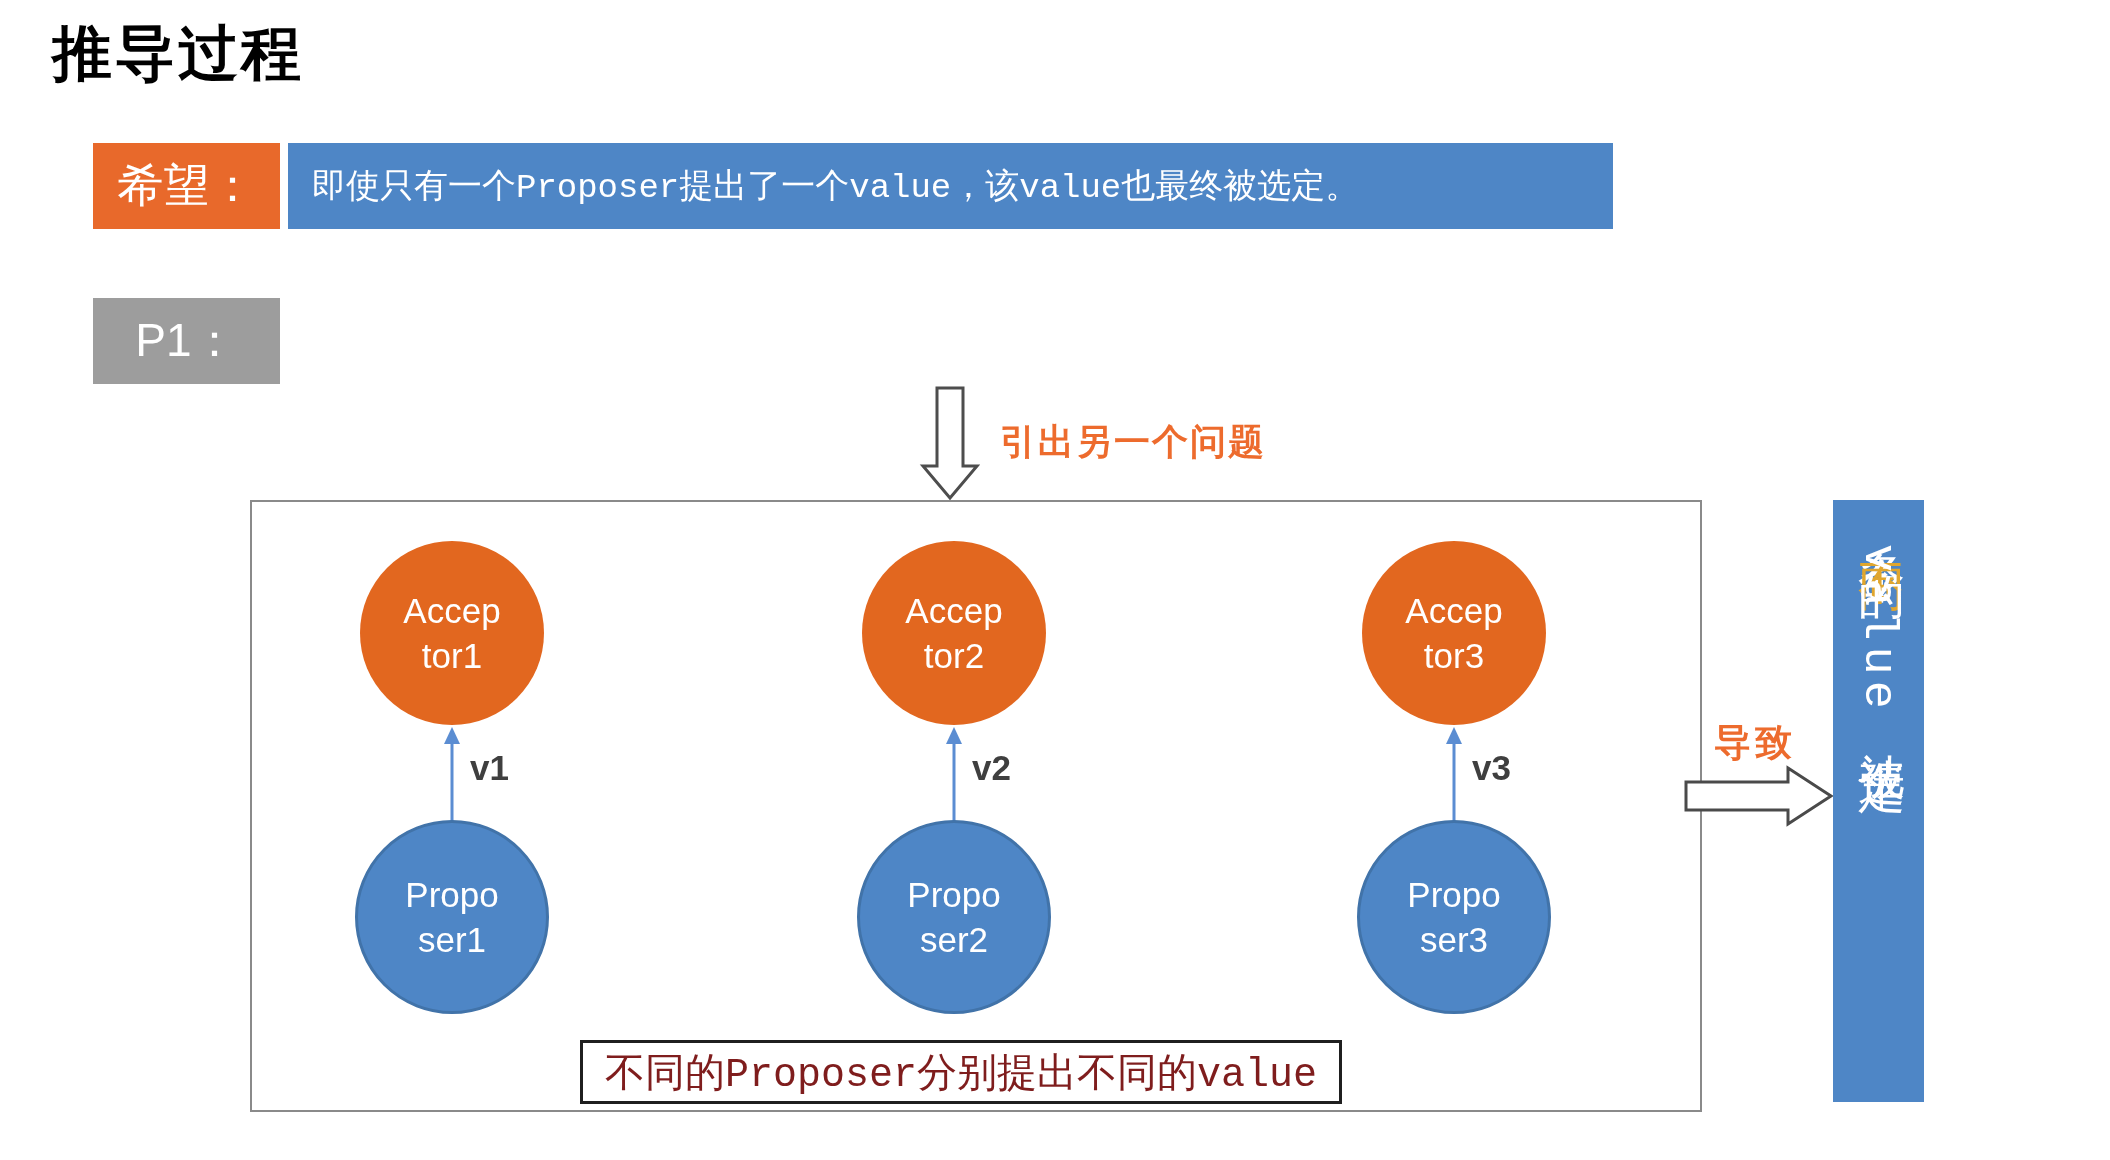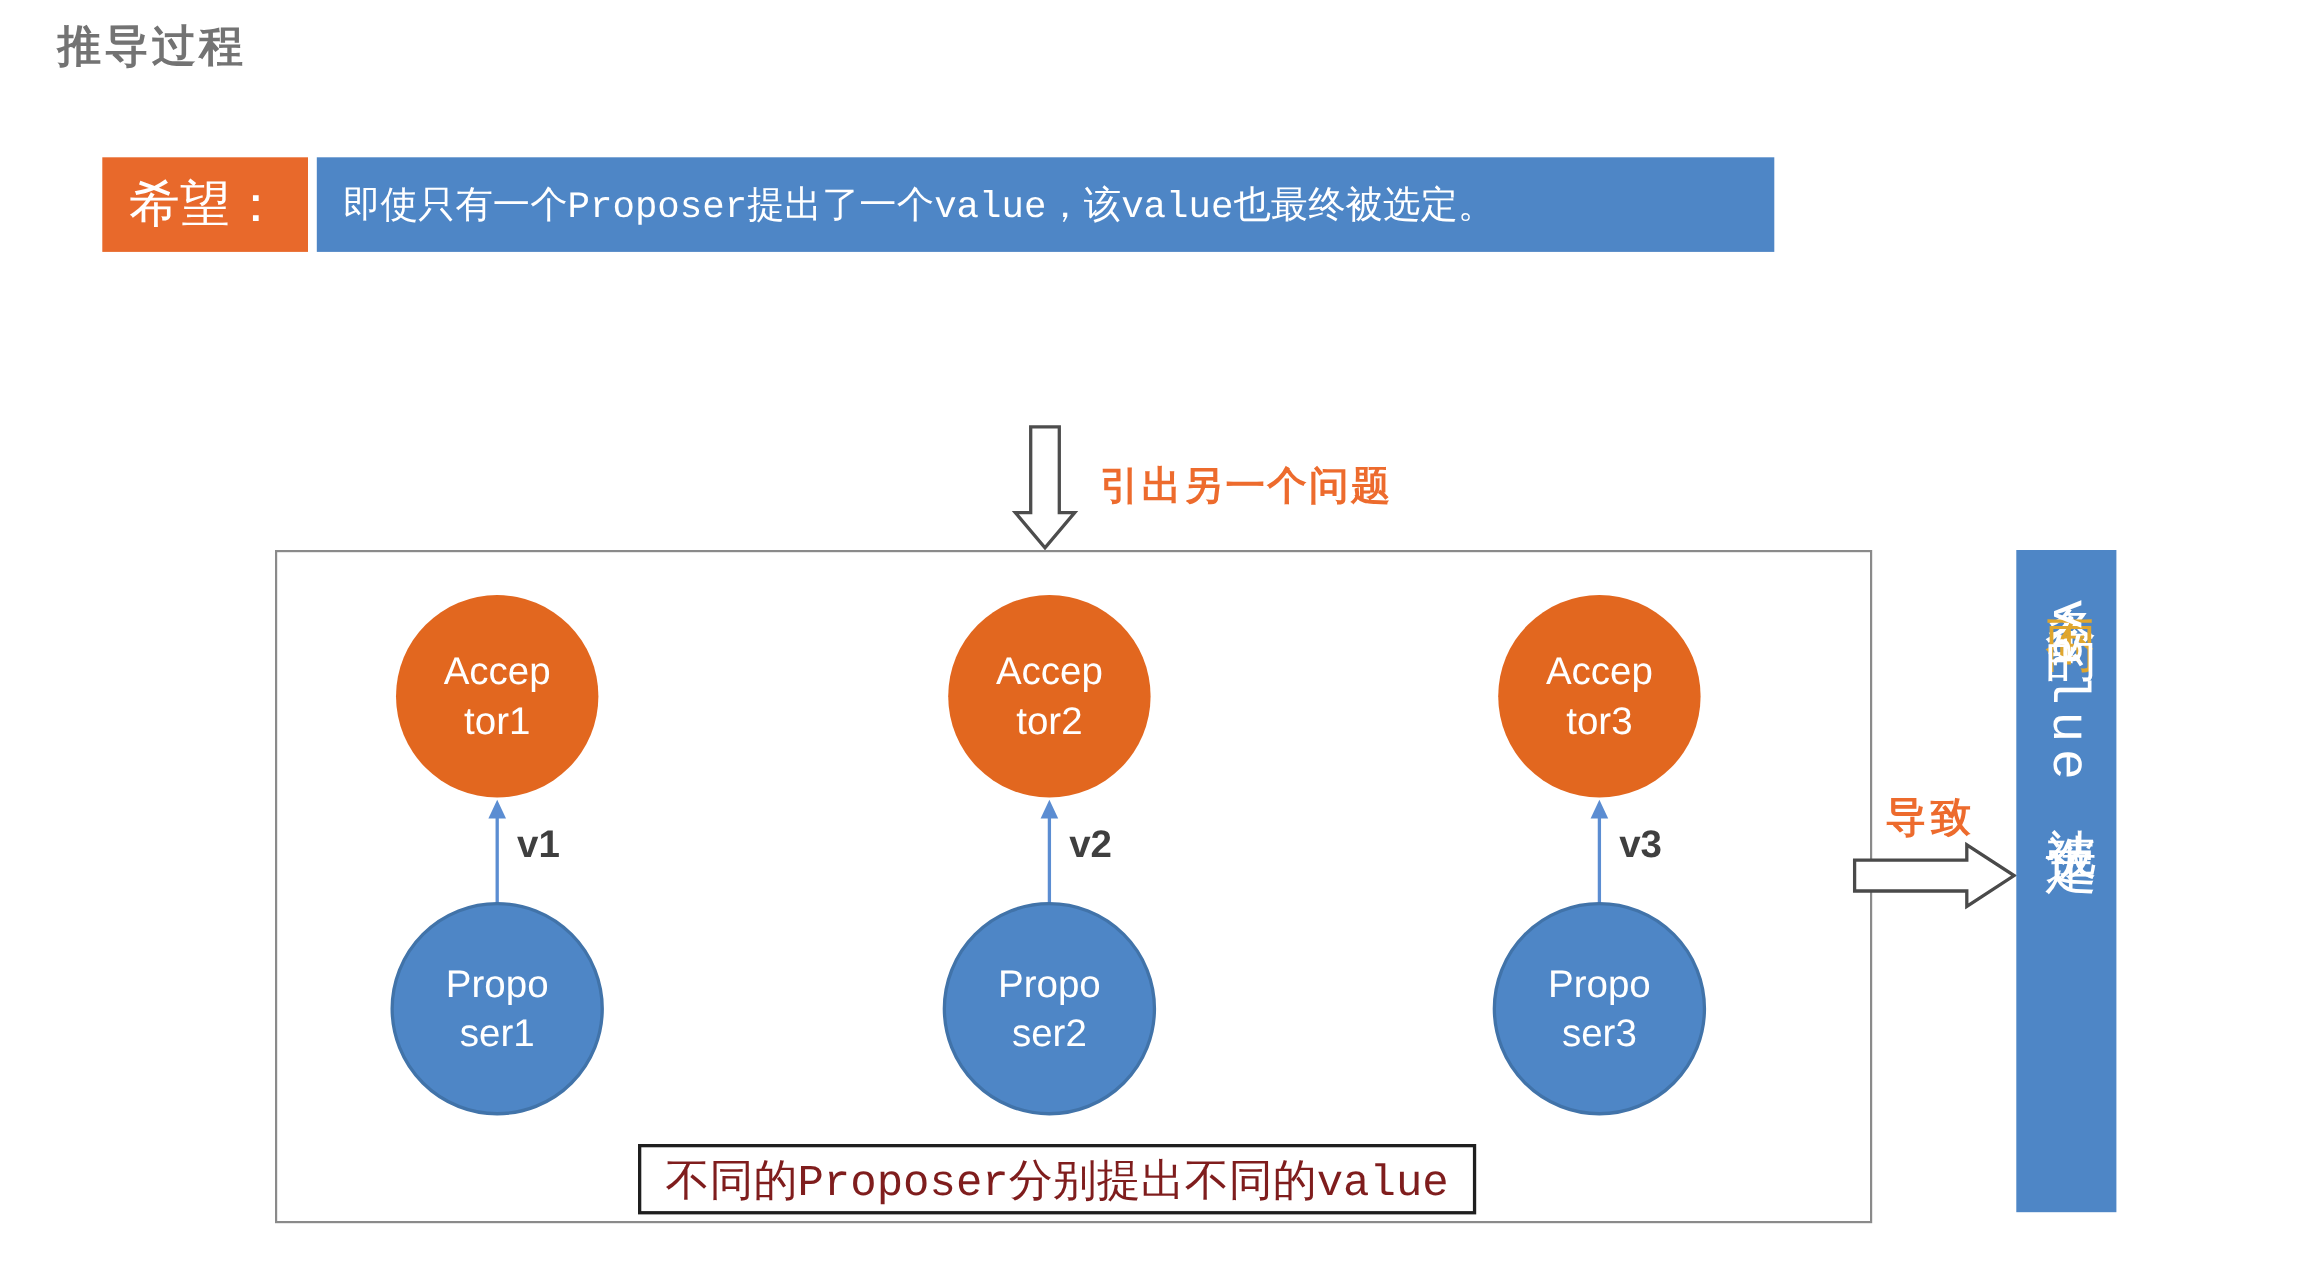--- a/index.html
+++ b/index.html
@@ -3,21 +3,21 @@
 <meta charset="utf-8">
 <style>
   html,body{margin:0;padding:0;background:#ffffff;}
   #stage{
     position:relative;width:2110px;height:1160px;background:#ffffff;
     font-family:"Liberation Sans","DejaVu Sans",sans-serif;overflow:hidden;
   }
   
   .page-title{
     position:absolute;left:52px;top:14px;
-    font-size:40px;font-weight:bold;color:#737373;letter-spacing:3px;
+    font-size:60px;font-weight:bold;color:#000000;letter-spacing:3px;
   }
   
   .banner{position:absolute;left:93px;width:1520px;height:86px;display:flex;align-items:stretch;}
   .banner-hope{top:143px;}
   .banner-p1{top:298px;}
   .banner .label{
     width:187px;flex:0 0 187px;display:flex;align-items:center;justify-content:center;
     color:#ffffff;font-size:46px;
   }
   .banner .text{
@@ -85,20 +85,21 @@
 
   <div class="page-title">推导过程</div>
 
   <div class="banner banner-hope">
     <div class="label">希望：</div>
     <div class="gap"></div>
     <div class="text">即使只有一个Proposer提出了一个value，该value也最终被选定。</div>
   </div>
 
   <div class="banner banner-p1">
+    <div class="label">P1：</div>
   </div>
 
   <svg class="down-arrow" width="62" height="114" viewBox="0 0 62 114">
     <polygon points="18,2 44,2 44,80 58,80 31,112 4,80 18,80" fill="#ffffff" stroke="#4d4d4d" stroke-width="3"></polygon>
   </svg>
   <div class="flow-note">引出另一个问题</div>
 
   <div class="diagram-box">
 
     <div class="pair pair-1">

